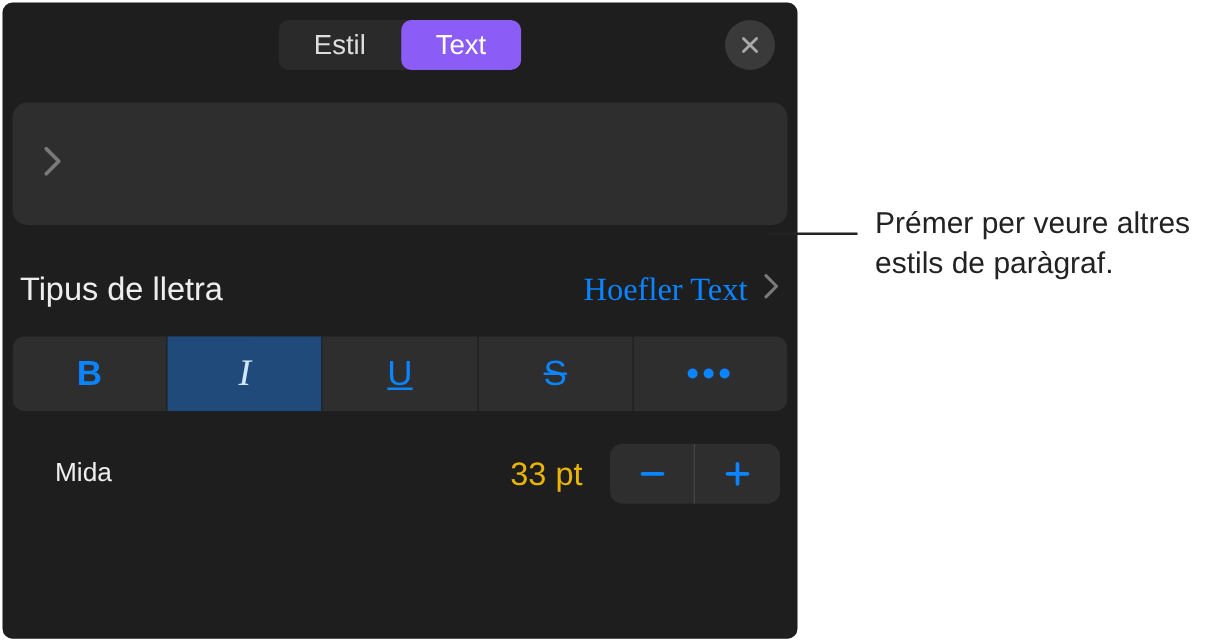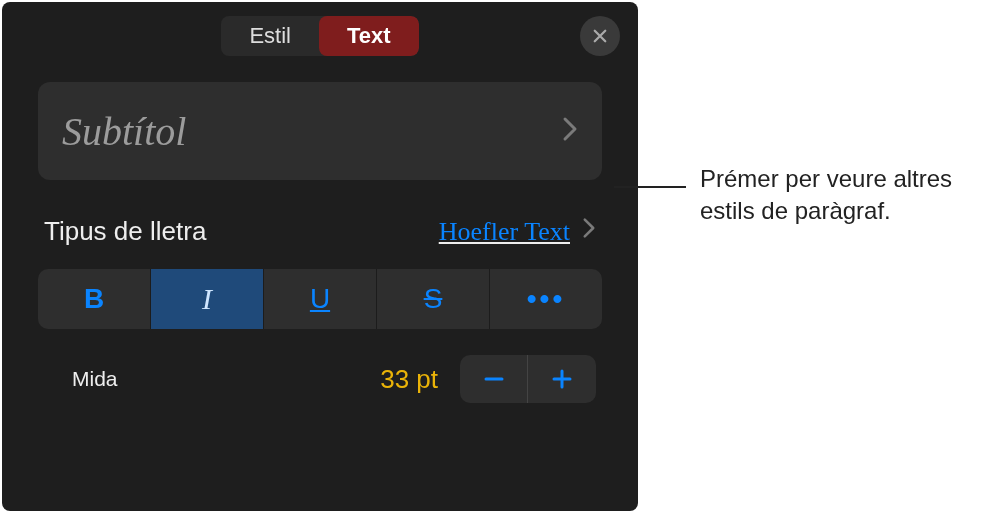--- a/index.html
+++ b/index.html
@@ -12,21 +12,21 @@
       overflow: hidden;
     }
     .panel {
       position: absolute;
       left: 2px;
       top: 2px;
       width: 636px;
       height: 509px;
       background: #1e1e1e;
       border-radius: 8px;
-      padding: 14px 36px;
+      padding: 14px 8px;
       color: #eee;
     }
     .segmented {
       display: flex;
       align-items: center;
       justify-content: center;
       gap: 0;
       margin: 0 auto 26px auto;
       position: relative;
     }
@@ -40,24 +40,23 @@
     .seg-item {
       display: flex;
       align-items: center;
       justify-content: center;
       padding: 0 28px;
       font-size: 22px;
       color: #ddd;
       cursor: pointer;
     }
     .seg-item.active {
-      background: #7f1d1d;
+      background: #8b5cf6;
       border-radius: 8px;
       color: #fff;
-      font-weight: bold;
     }
     .close-btn {
       position: absolute;
       right: 18px;
       top: 14px;
       width: 40px;
       height: 40px;
       border-radius: 50%;
       background: #3a3a3a;
       display: flex;
@@ -97,24 +96,23 @@
       align-items: center;
       justify-content: space-between;
       margin: 36px 6px 22px 6px;
     }
     .font-row-left {
       font-size: 26px;
       color: #eee;
     }
     .font-row-right {
       display: flex;
-      align-items: flex-start;
+      align-items: center;
       gap: 12px;
       cursor: pointer;
-      text-decoration: underline;
     }
     .font-value {
       font-family: "Hoefler Text", Georgia, serif;
       font-size: 26px;
       color: #0a84ff;
     }
     .style-buttons {
       display: flex;
       gap: 0;
       margin: 10px 0 0 0;
@@ -212,21 +210,20 @@
 
   <div class="segmented">
     <div class="seg-control">
       <div class="seg-item">Estil</div>
       <div class="seg-item active">Text</div>
     </div>
   </div>
 
 
   <div class="style-row">
-    <div class="style-name">Subtítol</div>
     <div class="chevron">
       <svg width="16" height="26" viewBox="0 0 16 26">
           <path d="M3 3 L13 13 L3 23" stroke="#7a7a7a" stroke-width="3" fill="none" stroke-linecap="round" stroke-linejoin="round"></path>
         </svg>
     </div>
   </div>
 
   <div class="font-row">
     <div class="font-row-left">Tipus de lletra</div>
     <div class="font-row-right">

